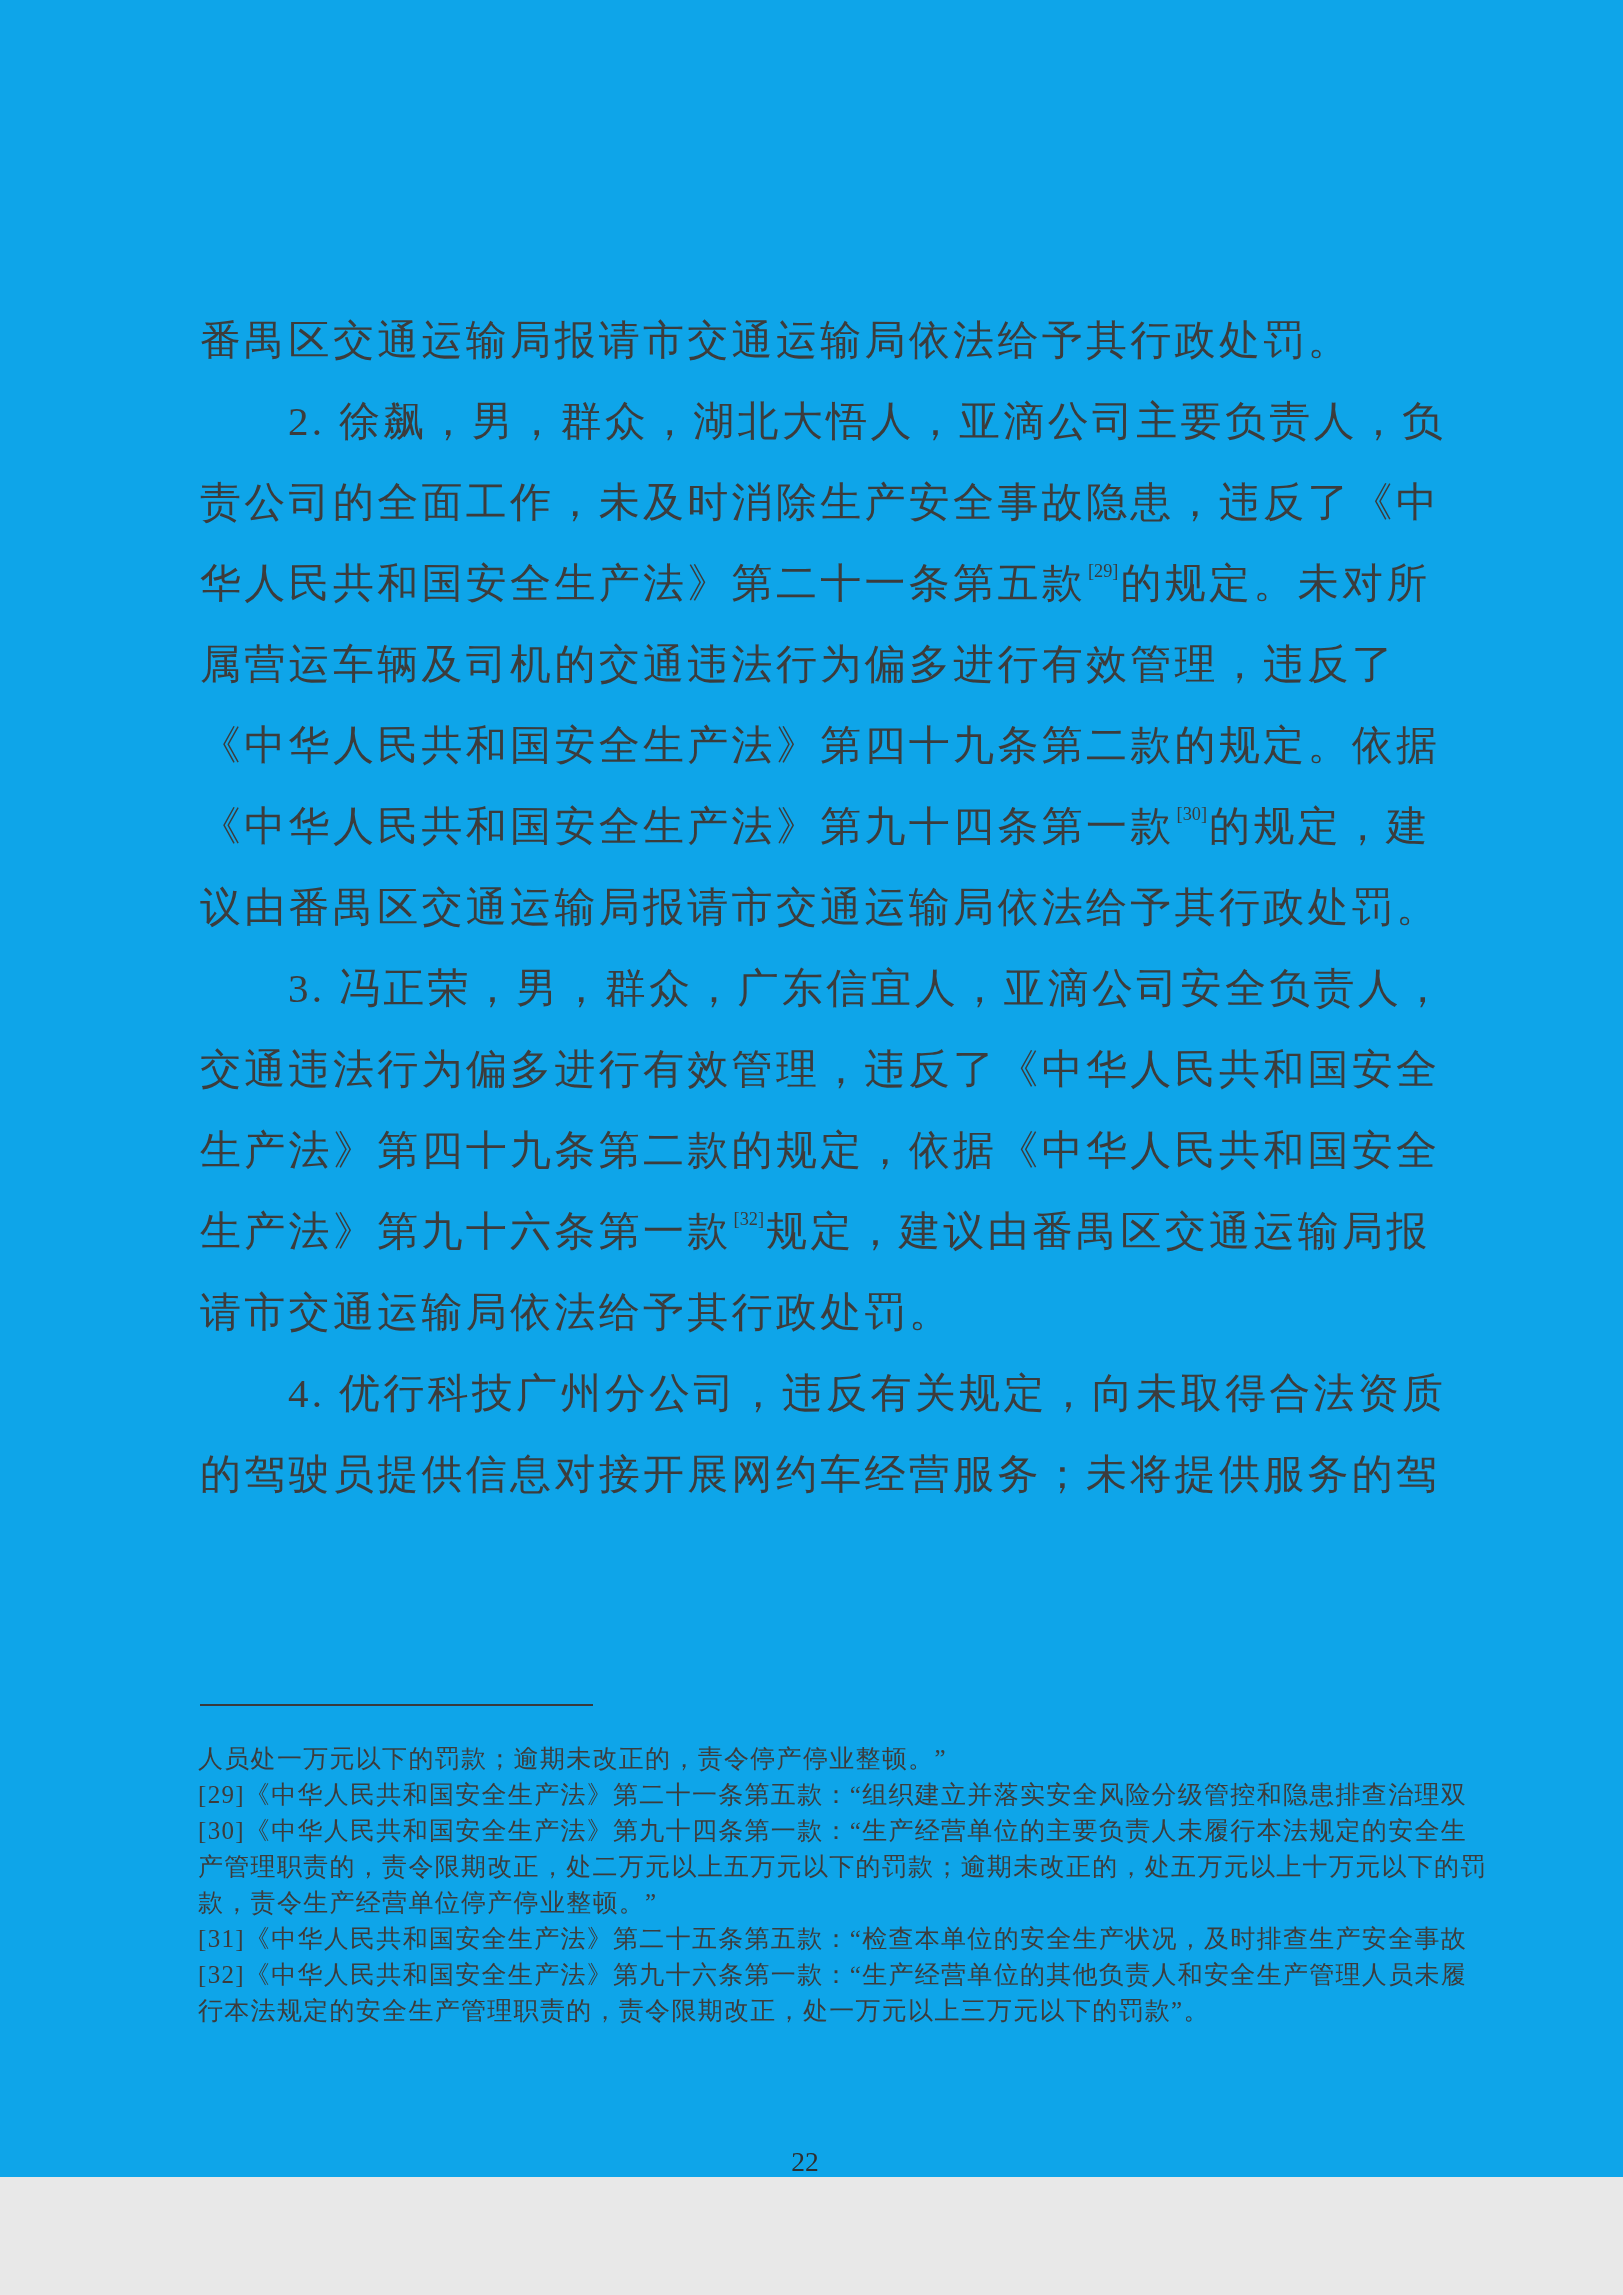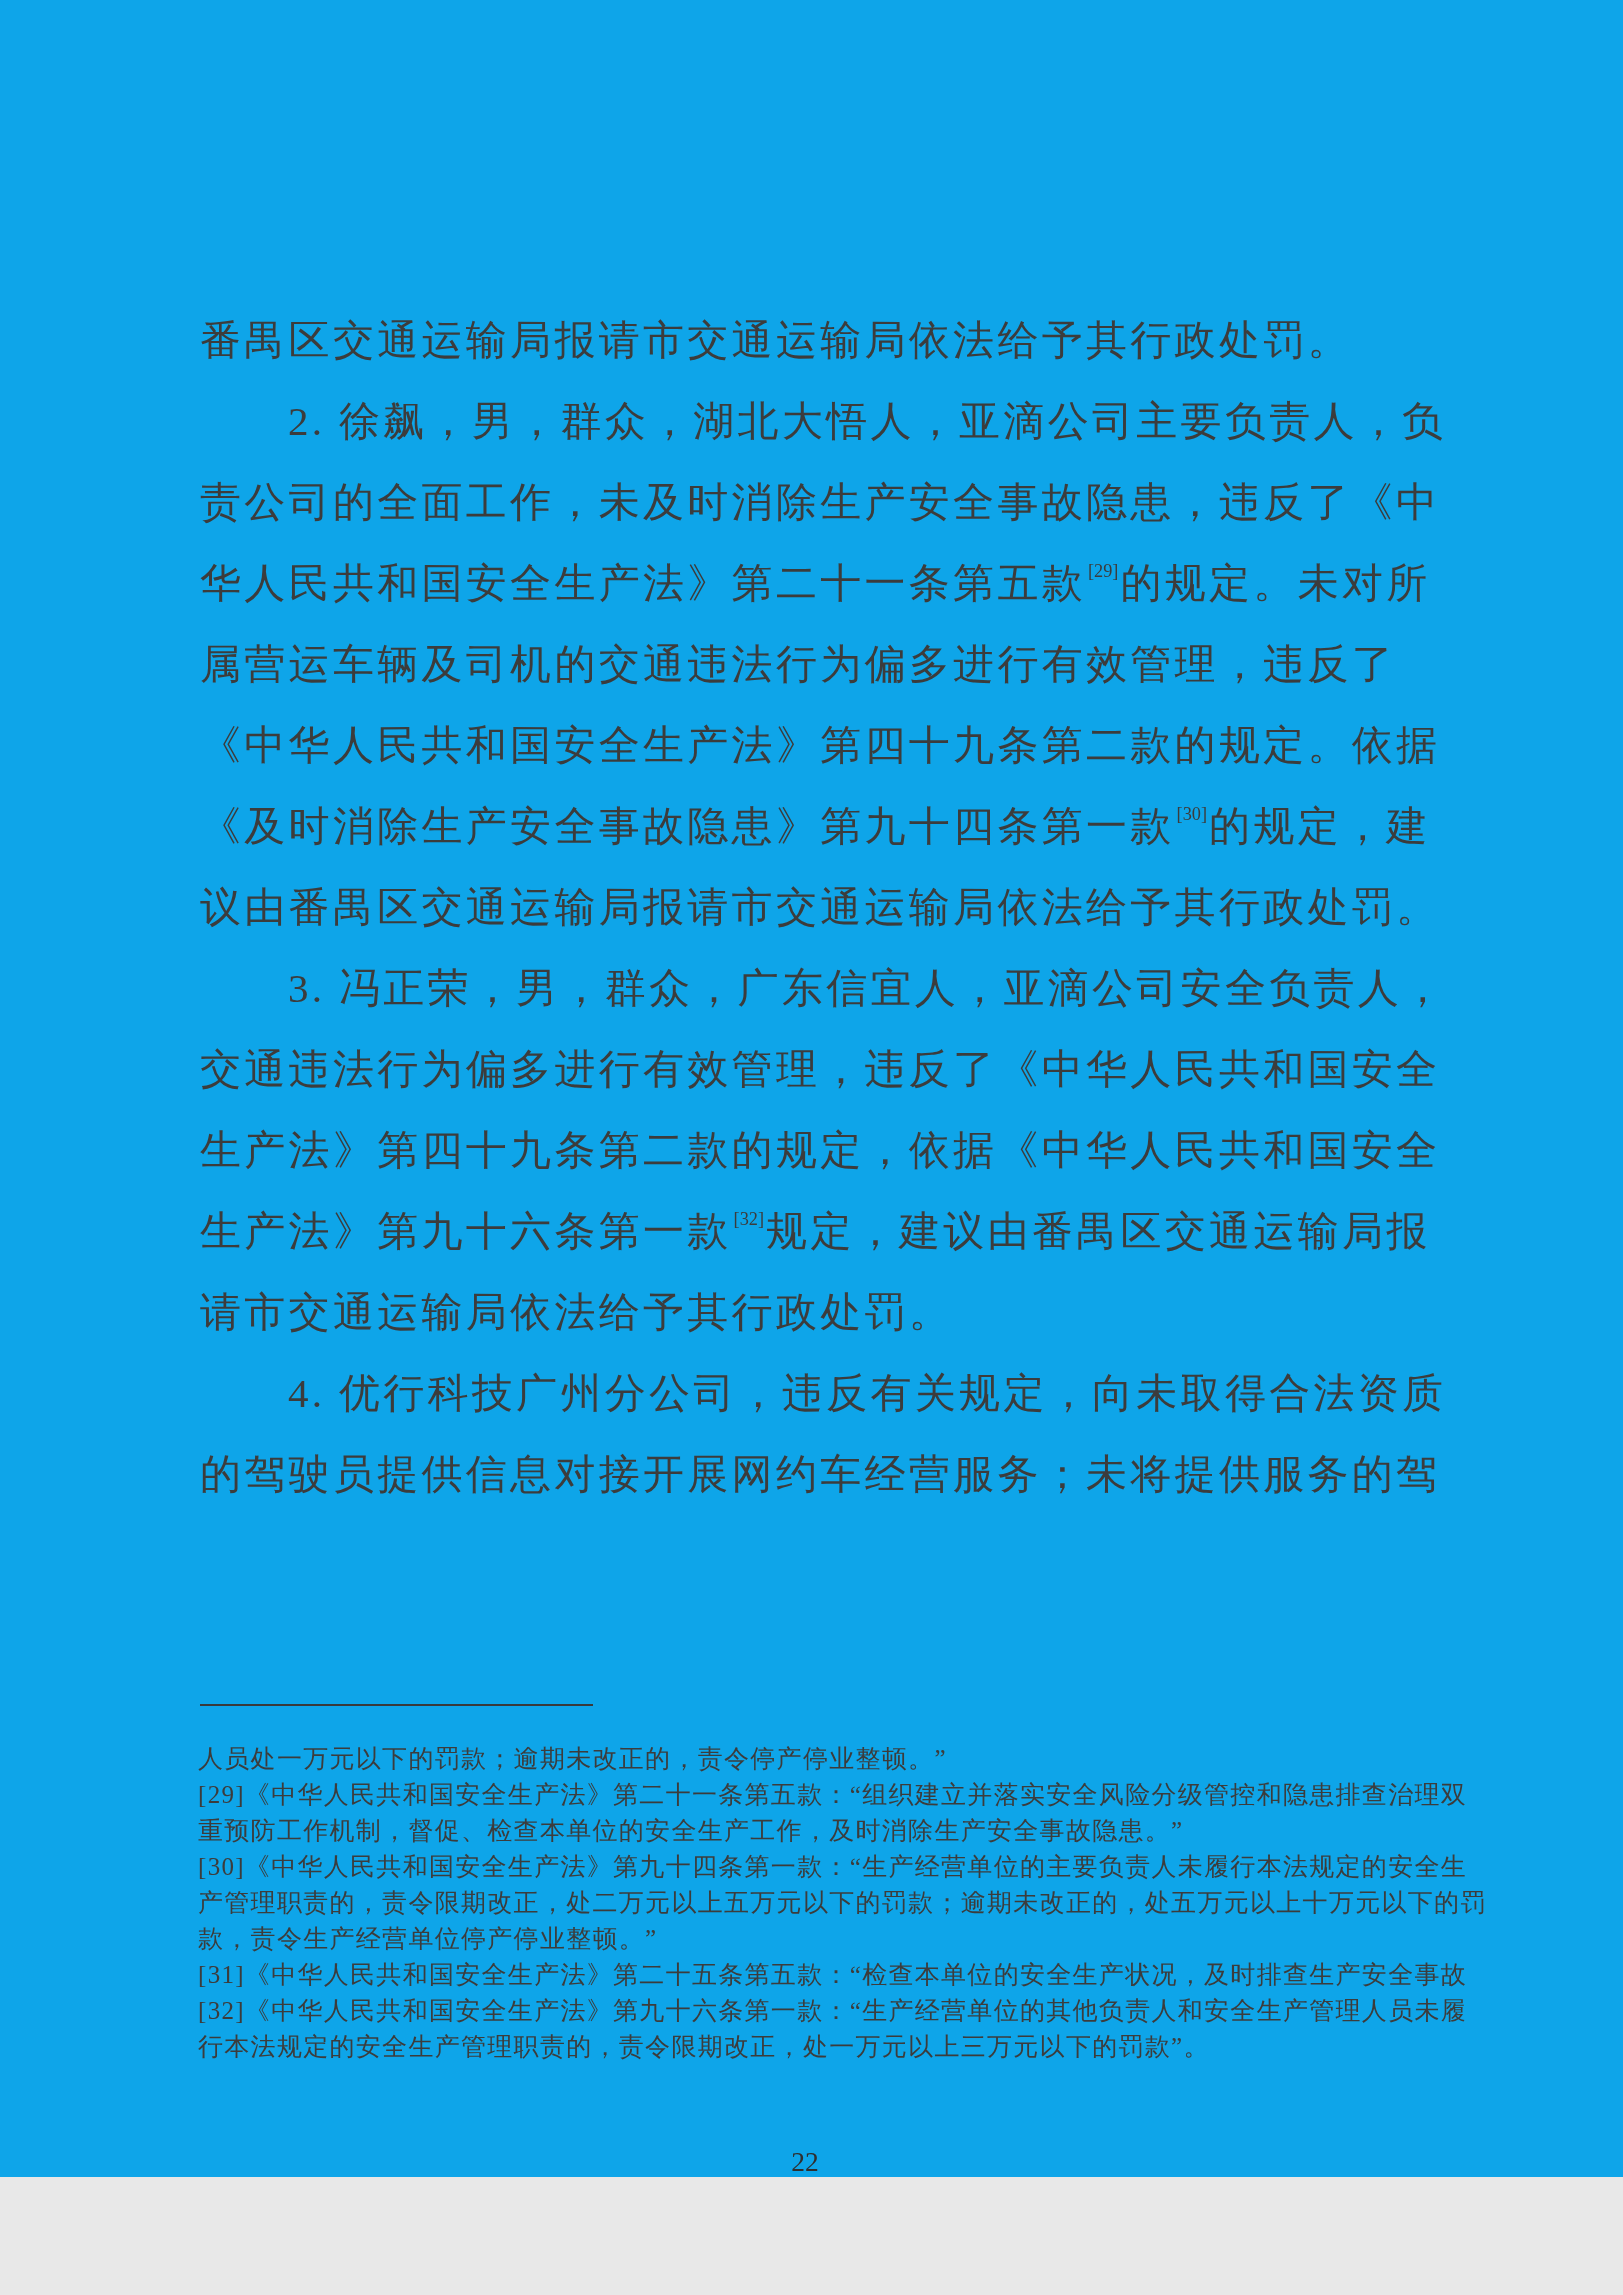--- a/index.html
+++ b/index.html
@@ -86,35 +86,34 @@
 <body>
 
 <div class="page">
   <div class="body-text" id="body-lines">
       <div class="bline"><span>番禺区交通运输局报请市交通运输局依法给予其行政处罚。</span></div>
       <div class="bline indent"><span>2. 徐飙，男，群众，湖北大悟人，亚滴公司主要负责人，负</span></div>
       <div class="bline"><span>责公司的全面工作，未及时消除生产安全事故隐患，违反了《中</span></div>
       <div class="bline"><span>华人民共和国安全生产法》第二十一条第五款</span><span class="sup">[29]</span><span>的规定。未对所</span></div>
       <div class="bline"><span>属营运车辆及司机的交通违法行为偏多进行有效管理，违反了</span></div>
       <div class="bline"><span>《中华人民共和国安全生产法》第四十九条第二款的规定。依据</span></div>
-      <div class="bline"><span>《及时消除生产安全事故隐患》第九十四条第一款</span><span class="sup">[30]</span><span>的规定，建</span></div>
+      <div class="bline"><span>《中华人民共和国安全生产法》第九十四条第一款</span><span class="sup">[30]</span><span>的规定，建</span></div>
       <div class="bline"><span>议由番禺区交通运输局报请市交通运输局依法给予其行政处罚。</span></div>
       <div class="bline indent"><span>3. 冯正荣，男，群众，广东信宜人，亚滴公司安全负责人，</span></div>
       <div class="bline"><span>交通违法行为偏多进行有效管理，违反了《中华人民共和国安全</span></div>
       <div class="bline"><span>生产法》第四十九条第二款的规定，依据《中华人民共和国安全</span></div>
       <div class="bline"><span>生产法》第九十六条第一款</span><span class="sup">[32]</span><span>规定，建议由番禺区交通运输局报</span></div>
       <div class="bline"><span>请市交通运输局依法给予其行政处罚。</span></div>
       <div class="bline indent"><span>4. 优行科技广州分公司，违反有关规定，向未取得合法资质</span></div>
       <div class="bline"><span>的驾驶员提供信息对接开展网约车经营服务；未将提供服务的驾</span></div>
     </div>
   <div class="footnote-sep"></div>
   <div class="footnotes" id="footnote-lines">
       <div class="fline"><span>人员处一万元以下的罚款；逾期未改正的，责令停产停业整顿。”</span></div>
       <div class="fline"><span>[29]《中华人民共和国安全生产法》第二十一条第五款：“组织建立并落实安全风险分级管控和隐患排查治理双</span></div>
-      <div class="fline"><span>重预防工作机制，督促、检查本单位的安全生产工作，及时消除生产安全事故隐患。”</span></div>
       <div class="fline"><span>[30]《中华人民共和国安全生产法》第九十四条第一款：“生产经营单位的主要负责人未履行本法规定的安全生</span></div>
       <div class="fline"><span>产管理职责的，责令限期改正，处二万元以上五万元以下的罚款；逾期未改正的，处五万元以上十万元以下的罚</span></div>
       <div class="fline"><span>款，责令生产经营单位停产停业整顿。”</span></div>
       <div class="fline"><span>[31]《中华人民共和国安全生产法》第二十五条第五款：“检查本单位的安全生产状况，及时排查生产安全事故</span></div>
       <div class="fline"><span>[32]《中华人民共和国安全生产法》第九十六条第一款：“生产经营单位的其他负责人和安全生产管理人员未履</span></div>
       <div class="fline"><span>行本法规定的安全生产管理职责的，责令限期改正，处一万元以上三万元以下的罚款”。</span></div>
     </div>
   <div class="page-number">22</div>
   <div class="scan-artifact"></div>
 </div>

